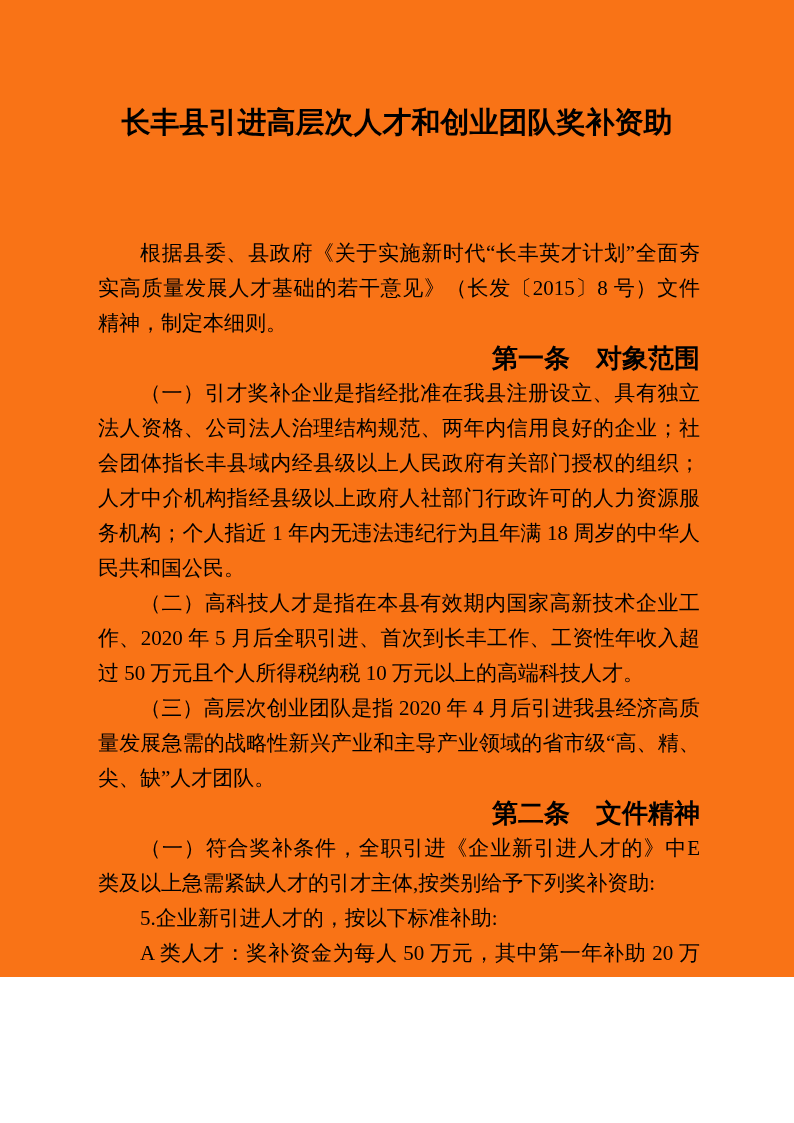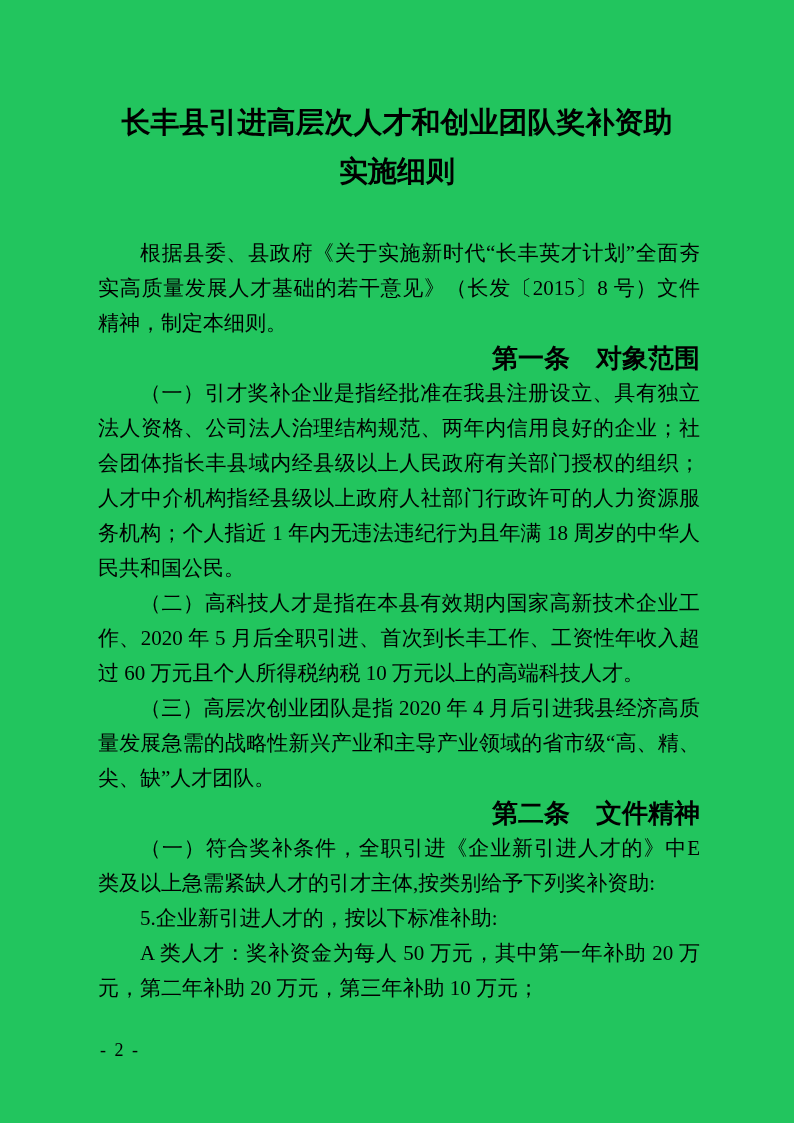--- a/index.html
+++ b/index.html
@@ -3,22 +3,22 @@
 <meta charset="utf-8">
 <style>
   html, body {
     margin: 0;
     padding: 0;
     background: #ffffff;
   }
   .page {
     position: relative;
     width: 794px;
-    height: 1123px;
-    background: #22c55e;
+    height: 977px;
+    background: #f97316;
     overflow: hidden;
     color: #000000;
   }
   .doc-title {
     position: absolute;
     top: 98px;
     left: 60px;
     width: 674px;
     text-align: center;
     font-family: "Liberation Serif", "DejaVu Serif", serif;
@@ -65,28 +65,27 @@
     color: #000000;
   }
 </style>
 </head>
 <body>
 
 <div class="page">
 
   <div class="doc-title">
     <div class="title-line">长丰县引进高层次人才和创业团队奖补资助</div>
-    <div class="title-line">实施细则</div>
   </div>
 
   <div class="doc-body">
     <p class="para">根据县委、县政府《关于实施新时代“长丰英才计划”全面夯实高质量发展人才基础的若干意见》（长发〔2015〕8 号）文件精神，制定本细则。</p>
     <p class="heading">第一条　对象范围</p>
     <p class="para">（一）引才奖补企业是指经批准在我县注册设立、具有独立法人资格、公司法人治理结构规范、两年内信用良好的企业；社会团体指长丰县域内经县级以上人民政府有关部门授权的组织；人才中介机构指经县级以上政府人社部门行政许可的人力资源服务机构；个人指近 1 年内无违法违纪行为且年满 18 周岁的中华人民共和国公民。</p>
-    <p class="para">（二）高科技人才是指在本县有效期内国家高新技术企业工作、2020 年 5 月后全职引进、首次到长丰工作、工资性年收入超过 60 万元且个人所得税纳税 10 万元以上的高端科技人才。</p>
+    <p class="para">（二）高科技人才是指在本县有效期内国家高新技术企业工作、2020 年 5 月后全职引进、首次到长丰工作、工资性年收入超过 50 万元且个人所得税纳税 10 万元以上的高端科技人才。</p>
     <p class="para">（三）高层次创业团队是指 2020 年 4 月后引进我县经济高质量发展急需的战略性新兴产业和主导产业领域的省市级“高、精、尖、缺”人才团队。</p>
     <p class="heading">第二条　文件精神</p>
     <p class="para">（一）符合奖补条件，全职引进《企业新引进人才的》中E 类及以上急需紧缺人才的引才主体,按类别给予下列奖补资助:</p>
     <p class="para">5.企业新引进人才的，按以下标准补助:</p>
     <p class="para">A 类人才：奖补资金为每人 50 万元，其中第一年补助 20 万元，第二年补助 20 万元，第三年补助 10 万元；</p>
   </div>
 
   <div class="page-number">- 2 -</div>
 
 </div>

